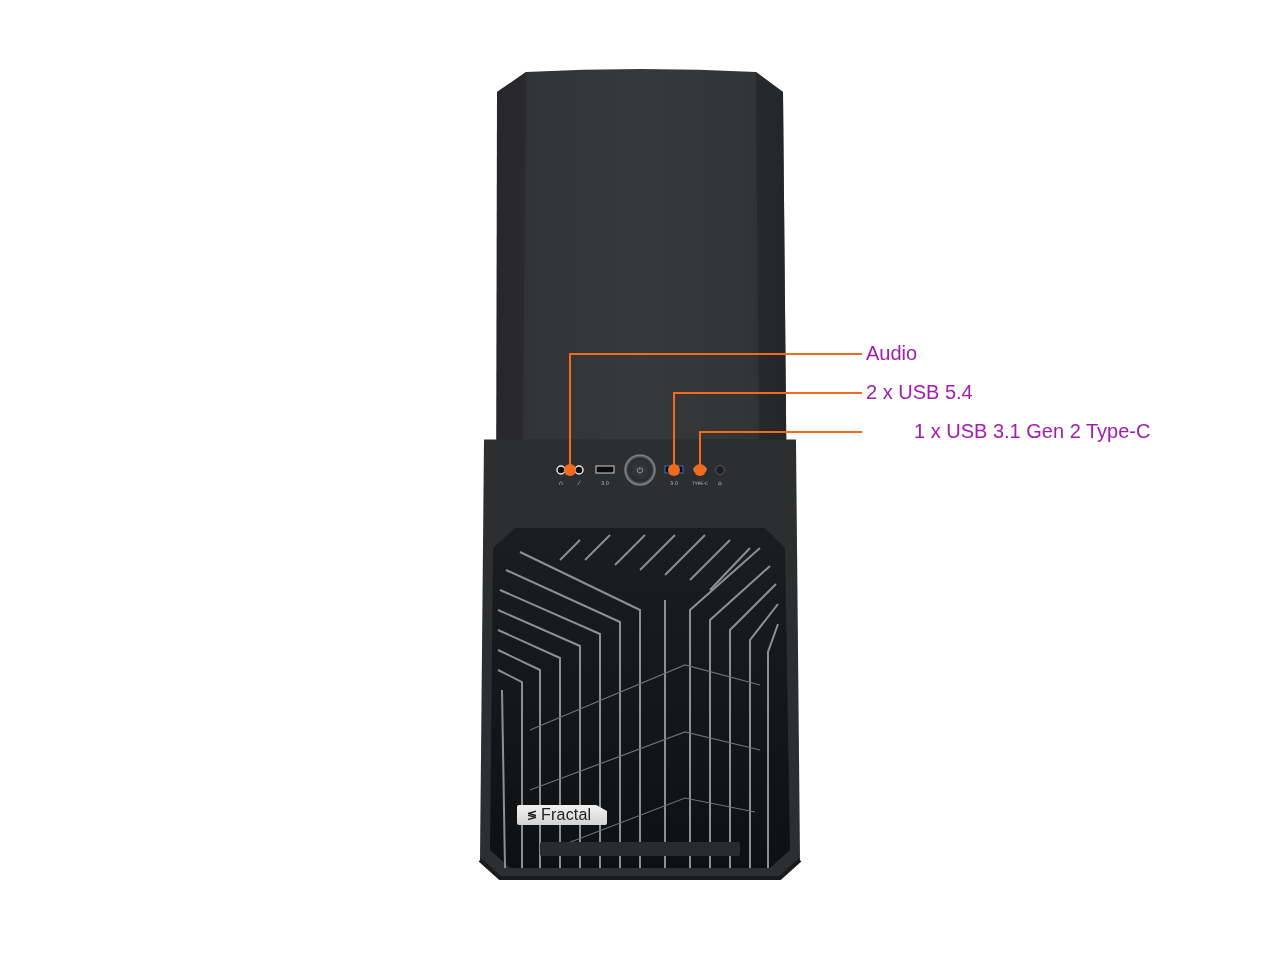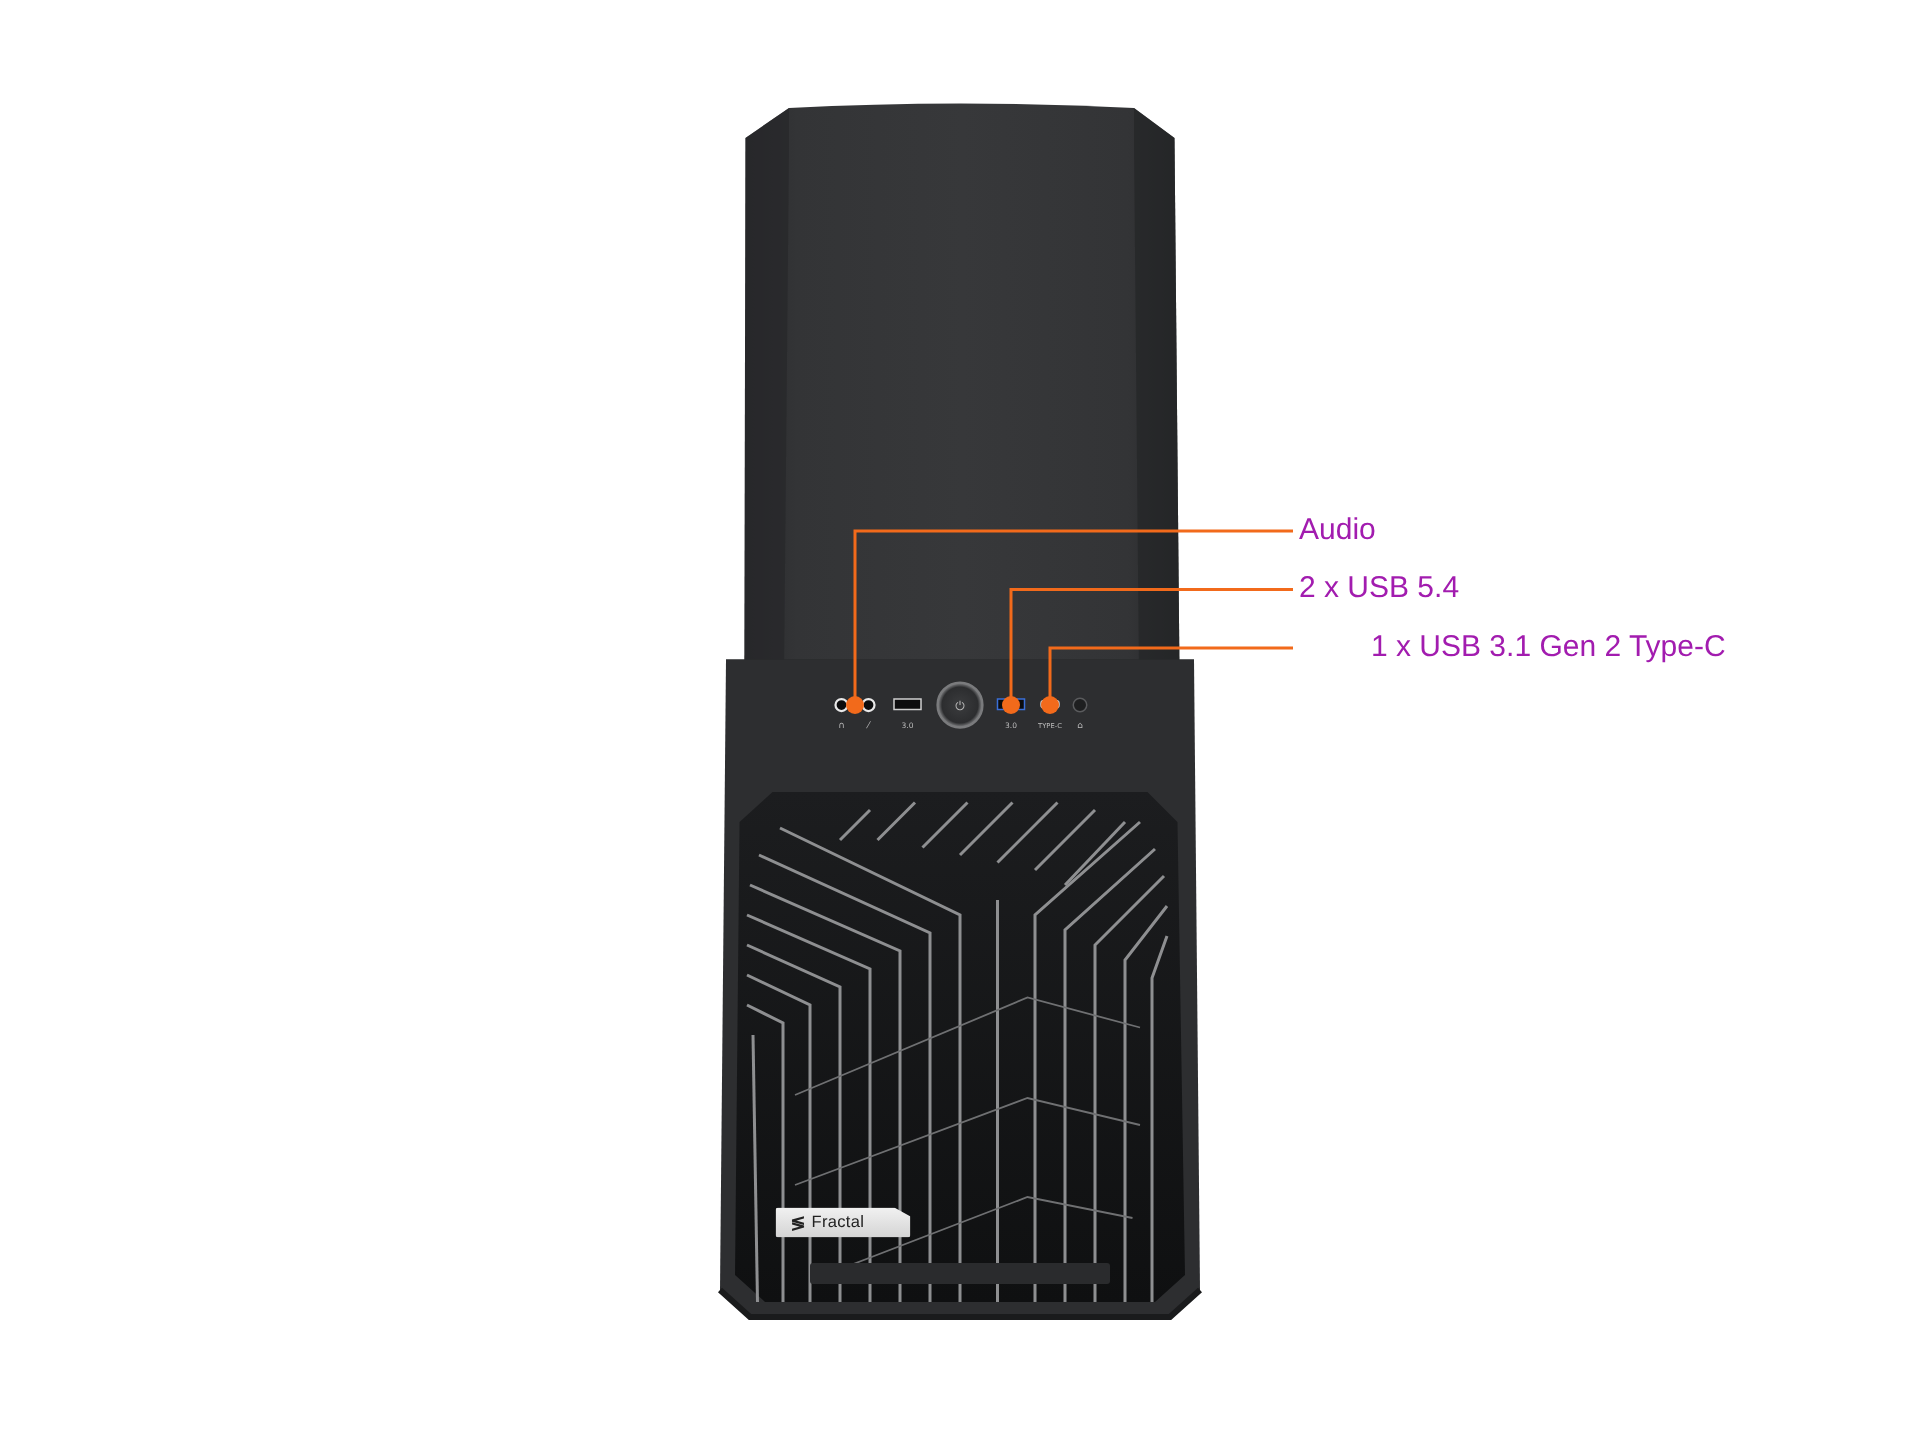--- a/index.html
+++ b/index.html
@@ -10,21 +10,21 @@
       position: absolute; font-size: 20px; color: #a21caf; white-space: nowrap;
       line-height: 18px;
     }
     .brand-badge {
       position: absolute; left: 517px; top: 805px; width: 90px; height: 20px;
       background: linear-gradient(#f1f1f1, #d4d4d4); border-radius: 2px;
       clip-path: polygon(0 0, 88% 0, 100% 30%, 100% 100%, 0 100%);
       display: flex; align-items: center; gap: 4px; padding-left: 10px; box-sizing: border-box;
     }
     .brand-mark { font-size: 12px; font-weight: bold; color: #222; line-height: 12px; }
-    .brand-text { font-size: 11px; color: #222; letter-spacing: 0.2px; }
+    .brand-text { font-size: 16px; color: #222; letter-spacing: 0.2px; }
   </style>
 </head>
 <body>
 
 <div class="stage">
   <svg class="case" width="1280" height="960" viewBox="0 0 1280 960">
     <defs>
       <linearGradient id="topGrad" x1="0" y1="0" x2="1" y2="0">
         <stop offset="0" stop-color="#2a2b2d"></stop>
         <stop offset="0.12" stop-color="#333436"></stop>

